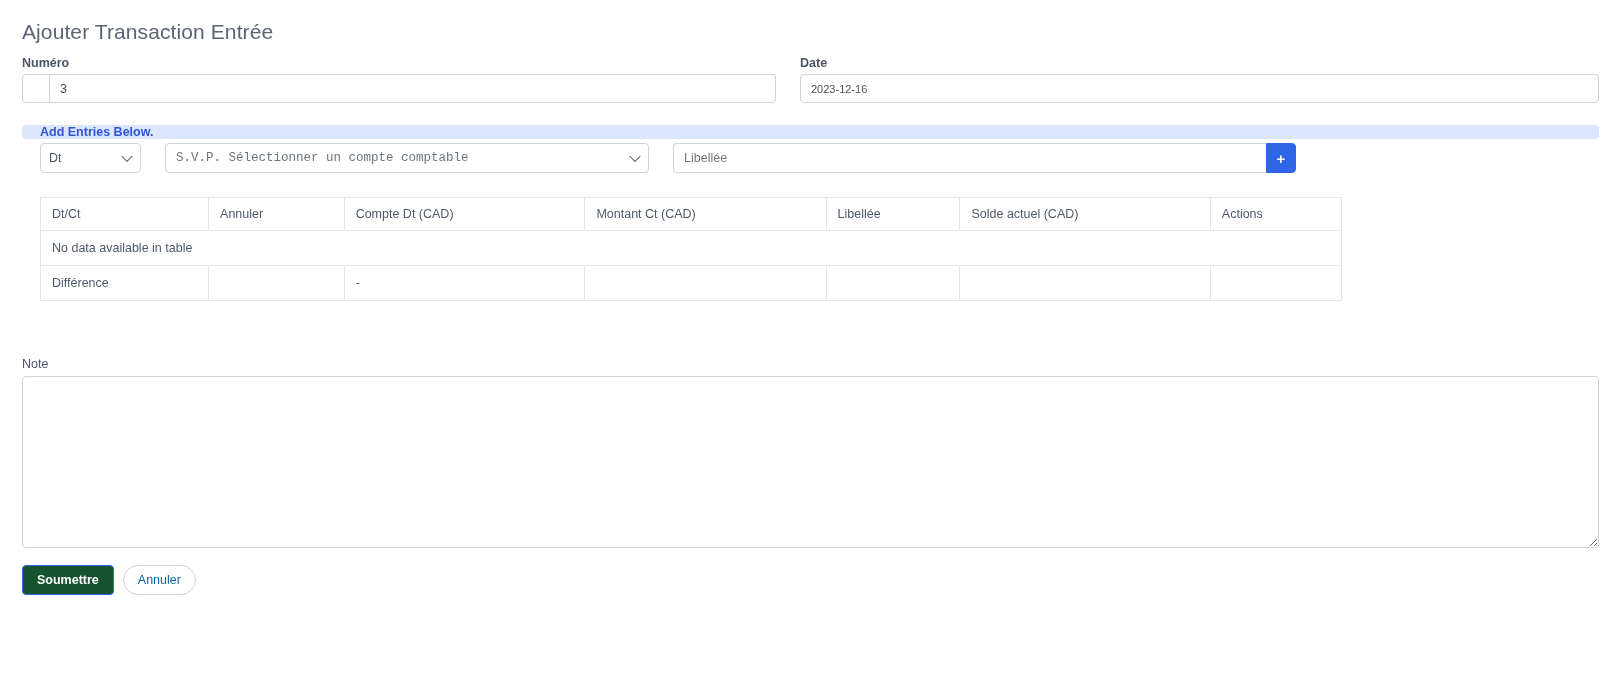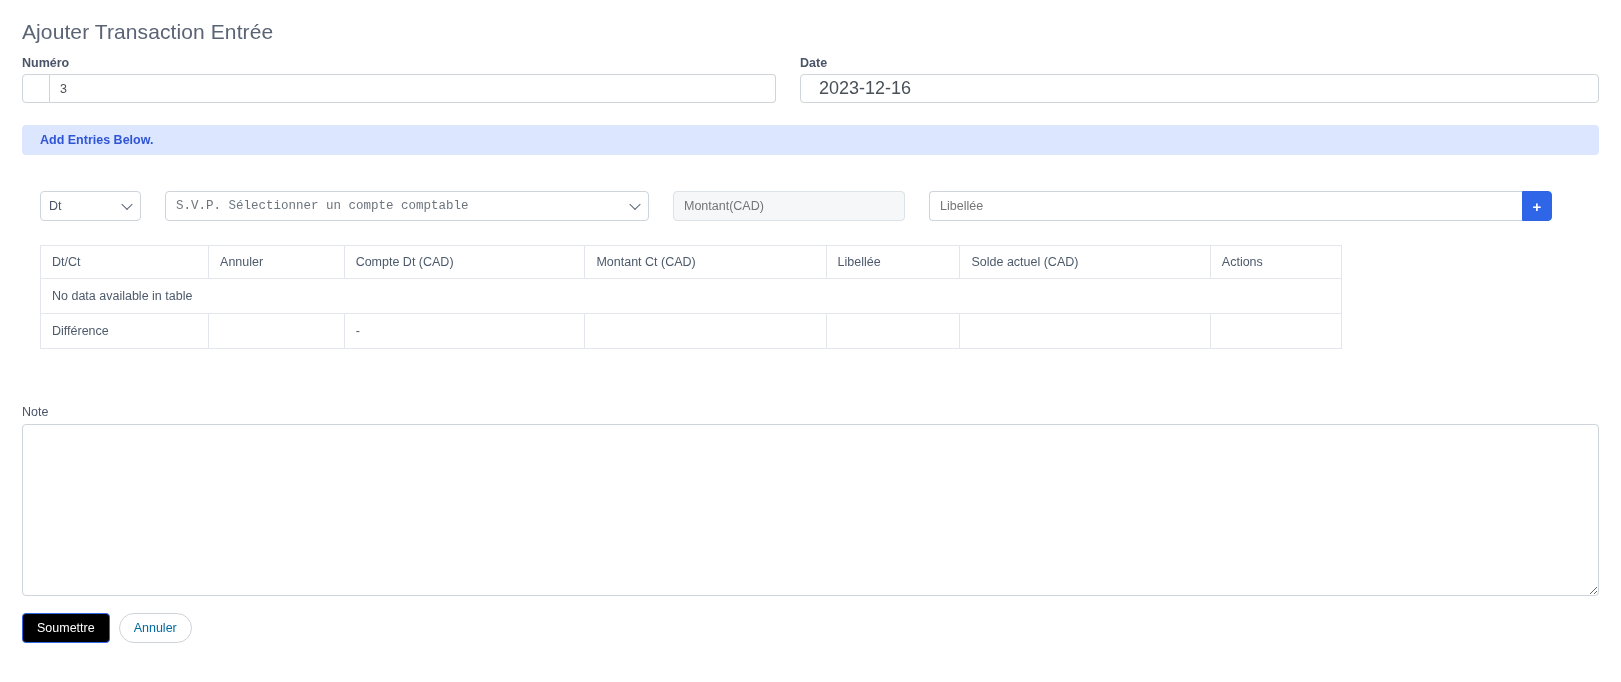--- a/index.html
+++ b/index.html
@@ -54,40 +54,40 @@
     padding: 0 10px;
     outline: none;
   }
   .plain-input {
     width: 100%;
     height: 29px;
     border: 1px solid #ced4da;
     border-radius: 4px;
     background: #fff;
     font-family: "Liberation Sans", sans-serif;
-    font-size: 18px;
+    font-size: 11px;
     color: #495057;
-    padding: 0 18px;
+    padding: 0 10px;
     outline: none;
   }
 
   .alert-info {
     margin-top: 22px;
     background: #dce6ff;
     color: #2f55d4;
     border-radius: 4px;
     font-size: 12.5px;
     font-weight: bold;
-    padding: 8px 18px;
+    padding: 0 18px;
   }
 
   .entry-row {
     display: flex;
     align-items: flex-start;
-    margin-top: 36px;
+    margin-top: 4px;
     padding-left: 18px;
     padding-right: 0;
     gap: 0;
   }
   .sel-small {
     width: 101px;
     height: 30px;
     border: 1px solid #ced4da;
     border-radius: 4px;
     background: #fff;
@@ -192,23 +192,23 @@
     outline: none;
     font-family: "Liberation Sans", sans-serif;
     font-size: 12.5px;
     padding: 8px 10px;
     color: #495057;
     display: block;
   }
 
   .actions { margin-top: 17px; display: flex; gap: 9px; }
   .btn-primary {
-    background: #000000; color: #fff;
+    background: #14532d; color: #fff;
     border: 1px solid #2f66e8; border-radius: 4px;
-    font-size: 12.5px; font-weight: normal;
+    font-size: 12.5px; font-weight: bold;
     padding: 7px 14px; cursor: pointer;
     font-family: "Liberation Sans", sans-serif;
   }
   .btn-light {
     background: #fff; color: #0369a1;
     border: 1px solid #ced4da; border-radius: 15px;
     font-size: 12.5px;
     padding: 7px 14px; cursor: pointer;
     font-family: Liberation Sans, sans-serif;
   }
@@ -240,21 +240,20 @@
 
   <div class="entry-row">
     <div class="sel-small">
       <span>Dt</span>
       <span class="chev"></span>
     </div>
     <div class="sel-big">
       <span>S.V.P. Sélectionner un compte comptable</span>
       <span class="chev"></span>
     </div>
-    <input class="inp-montant" type="text" placeholder="Montant(CAD)" style="">
     <input class="inp-libellee" type="text" placeholder="Libellée" style="">
     <button class="btn-add">
       <span>+</span>
     </button>
   </div>
 
   <table class="entries">
     <thead>
       <tr>
         <th class="c1">Dt/Ct</th>

